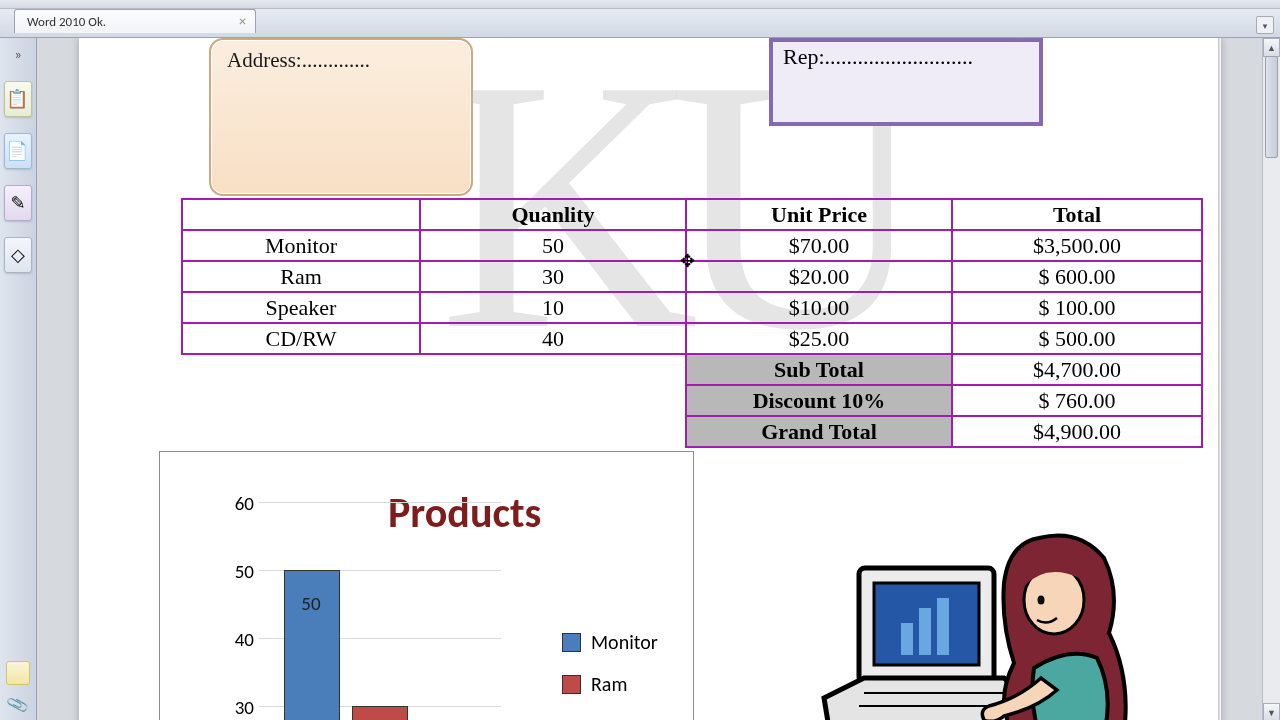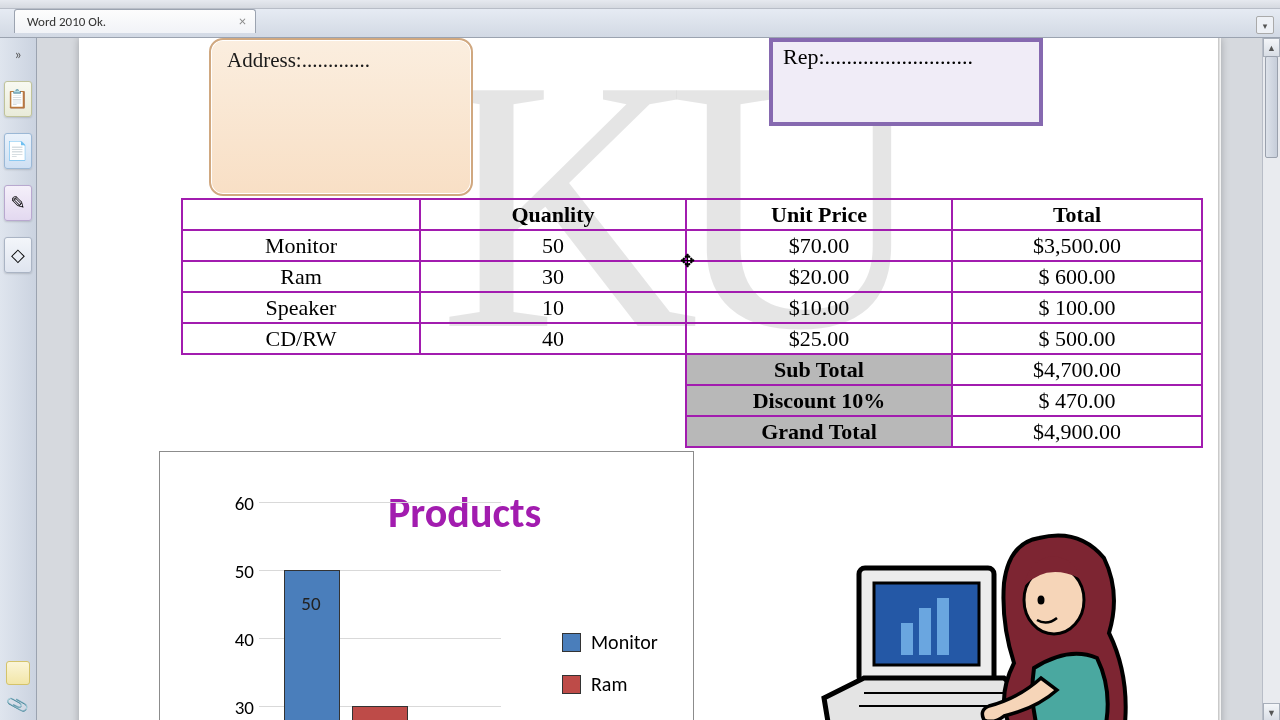--- a/index.html
+++ b/index.html
@@ -50,21 +50,21 @@
   .col-price{width:248px;}
   .col-total{width:232px;}
   .data-table th{font-weight:bold;}
   .summary-label{background:#b8b8b8;text-align:left;font-weight:bold;padding-left:10px;}
   
   
   .khmer-text{position:absolute;left:102px;top:342px;font-size:21px;font-family:'Khmer UI','Times New Roman',serif;}
   
   
   .chart-box{position:absolute;left:80px;top:413px;width:533px;height:300px;border:1.5px solid #8c8c8c;background:#fff;}
-  .chart-title{position:absolute;left:228px;top:35px;font-size:42px;font-weight:bold;font-family:Calibri,Arial,sans-serif;color:#a21caf;}
+  .chart-title{position:absolute;left:228px;top:35px;font-size:42px;font-weight:bold;font-family:Calibri,Arial,sans-serif;color:#7f1d1d;}
   .y-tick{position:absolute;left:60px;font-size:19px;text-align:right;width:34px;}
   .gridline{position:absolute;left:99px;width:242px;height:1px;background:#d9d9d9;}
   .bar{position:absolute;width:54px;border:1px solid #333;}
   .bar-label{position:absolute;font-size:19px;color:#222;text-align:center;width:54px;}
   .legend{position:absolute;left:402px;top:178px;font-size:20px;}
   .legend-row{display:flex;align-items:center;gap:10px;margin-bottom:18px;}
   .legend-sw{width:17px;height:17px;border:1px solid #333;}
   
   
   .clipart{position:absolute;left:740px;top:490px;width:310px;height:220px;}
@@ -151,21 +151,21 @@
           <td>$25.00</td>
           <td>$ 500.00</td>
         </tr>
         <tr>
           <td colspan="2" rowspan="3" style="border:none;"></td>
           <td class="summary-label">Sub Total</td>
           <td>$4,700.00</td>
         </tr>
         <tr>
           <td class="summary-label">Discount 10%</td>
-          <td>$ 470.00</td>
+          <td>$ 760.00</td>
         </tr>
         <tr>
           <td class="summary-label">Grand Total</td>
           <td>$4,900.00</td>
         </tr>
       </tbody>
         </table>
 
 
       <div class="move-cursor">✥</div>

